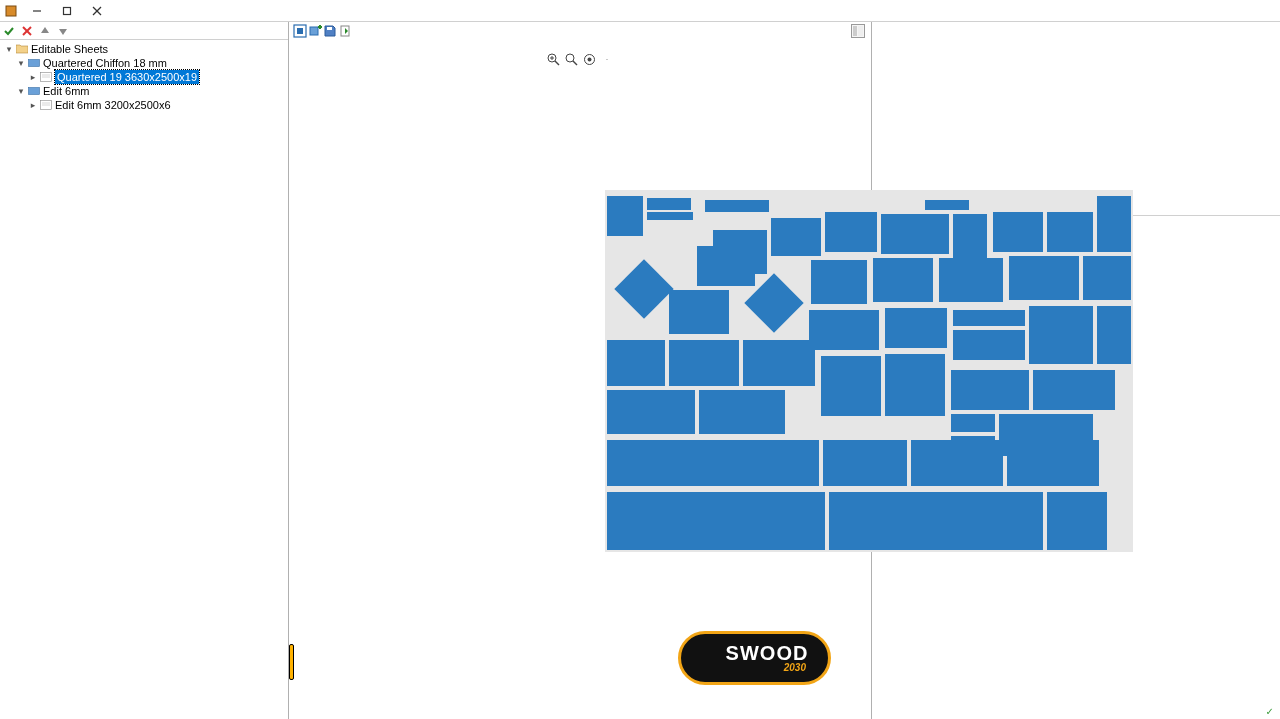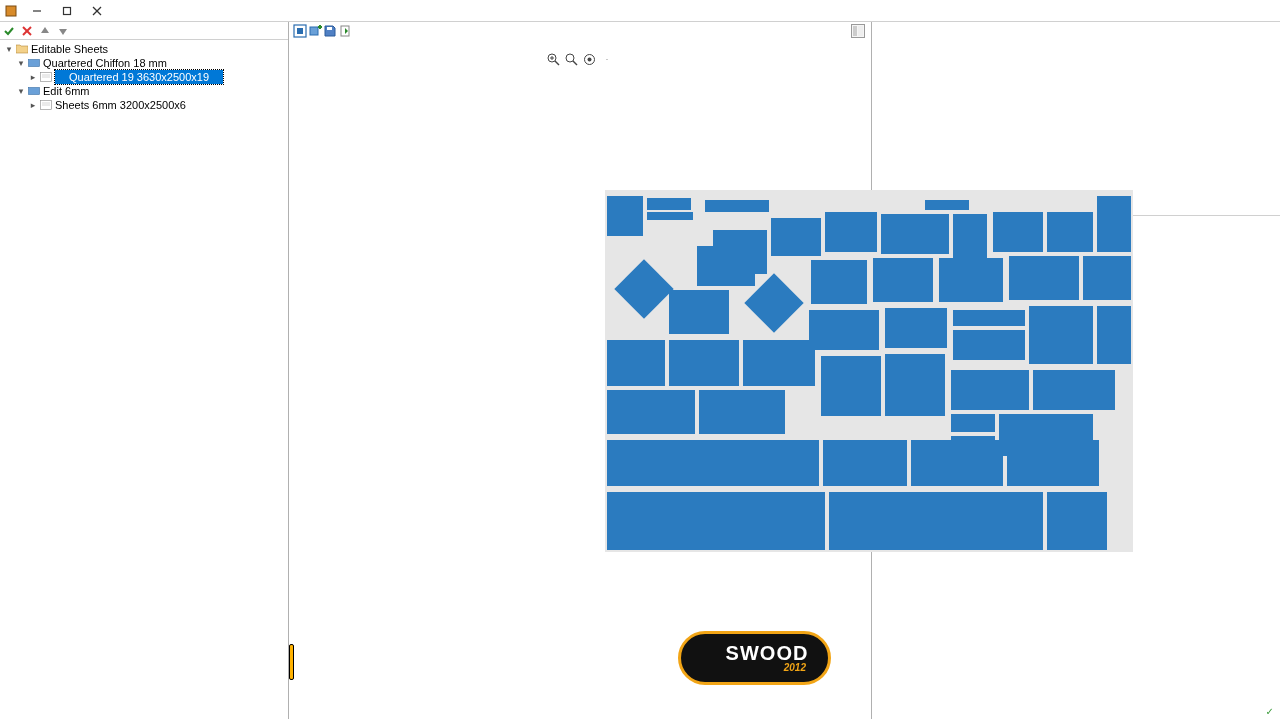--- a/index.html
+++ b/index.html
@@ -17,21 +17,21 @@
 
 
 .tree-panel { width: 289px; border-right: 1px solid #b0b0b0; display: flex; flex-direction: column; background: #fff; }
 .tree-toolbar { height: 18px; display: flex; align-items: center; gap: 4px; padding: 0 2px; border-bottom: 1px solid #d0d0d0; }
 .tree-toolbar .tb-btn { width: 14px; height: 14px; display: flex; align-items: center; justify-content: center; cursor: pointer; }
 .tree-content { flex: 1; overflow: auto; padding: 2px 2px; }
 .tree-node { white-space: nowrap; line-height: 14px; height: 14px; display: flex; align-items: center; }
 .tree-node .expander { width: 10px; height: 10px; display: inline-flex; align-items: center; justify-content: center; margin-right: 2px; cursor: pointer; font-size: 9px; color: #555; }
 .tree-node .node-icon { width: 12px; height: 12px; margin-right: 3px; display: inline-flex; align-items: center; justify-content: center; }
 .tree-node .label { color: #000; }
-.tree-node.selected .label { background: #0078d7; color: #fff; padding: 0 14px; outline: 1px dotted #000; }
+.tree-node.selected .label { background: #0078d7; color: #fff; padding: 0 2px; outline: 1px dotted #000; }
 .indent-0 { padding-left: 2px; }
 .indent-1 { padding-left: 14px; }
 .indent-2 { padding-left: 26px; }
 
 
 .viewport { flex: 1; position: relative; background: #fff; border-right: 1px solid #b0b0b0; }
 .vp-toolbar { position: absolute; top: 2px; left: 4px; display: flex; gap: 1px; }
 .vp-toolbar .tb { width: 14px; height: 14px; display: flex; align-items: center; justify-content: center; cursor: pointer; }
 .vp-top-right { position: absolute; top: 2px; right: 6px; width: 14px; height: 14px; border: 1px solid #999; background: #f5f5f5; cursor: pointer; }
 .vp-zoom { position: absolute; top: 30px; left: 50%; transform: translateX(-50%); display: flex; gap: 4px; }
@@ -158,21 +158,21 @@
       </div>
       <div class="tree-node indent-2">
         <span class="expander">▸</span>
         <span class="node-icon">
           <svg width="12" height="10" viewBox="0 0 12 10">
               <rect x="0.5" y="0.5" width="11" height="9" fill="#fff" stroke="#888" stroke-width="0.6"></rect>
               <line x1="2" y1="3" x2="10" y2="3" stroke="#aaa" stroke-width="0.5"></line>
               <line x1="2" y1="5" x2="10" y2="5" stroke="#aaa" stroke-width="0.5"></line>
             </svg>
         </span>
-        <span class="label">Sheets 6mm 3200x2500x6</span>
+        <span class="label">Edit 6mm 3200x2500x6</span>
       </div>
     </div>
   </div>
 
   <div class="viewport">
     <div class="vp-toolbar">
       <span class="tb">
         <svg width="14" height="14" viewBox="0 0 14 14">
             <rect x="1" y="1" width="12" height="12" fill="none" stroke="#2a6db0" stroke-width="1.2"></rect>
             <rect x="4" y="4" width="6" height="6" fill="#2a6db0"></rect>
@@ -275,21 +275,21 @@
         <div class="part" style="left: 402px; top: 250px; width: 92px; height: 46px;"></div>
         <div class="part" style="left: 2px; top: 302px; width: 218px; height: 58px;"></div>
         <div class="part" style="left: 224px; top: 302px; width: 214px; height: 58px;"></div>
         <div class="part" style="left: 442px; top: 302px; width: 60px; height: 58px;"></div>
       </div>
 
     <div class="hl-bar"></div>
 
     <div class="logo-badge">
       <span class="brand">SWOOD</span>
-      <span class="year">2012</span>
+      <span class="year">2030</span>
     </div>
   </div>
 
   <div class="right-panel">
     <div class="rp-top"></div>
     <div class="rp-bottom"></div>
     <span class="status-check">✓</span>
   </div>
 
 </div>

